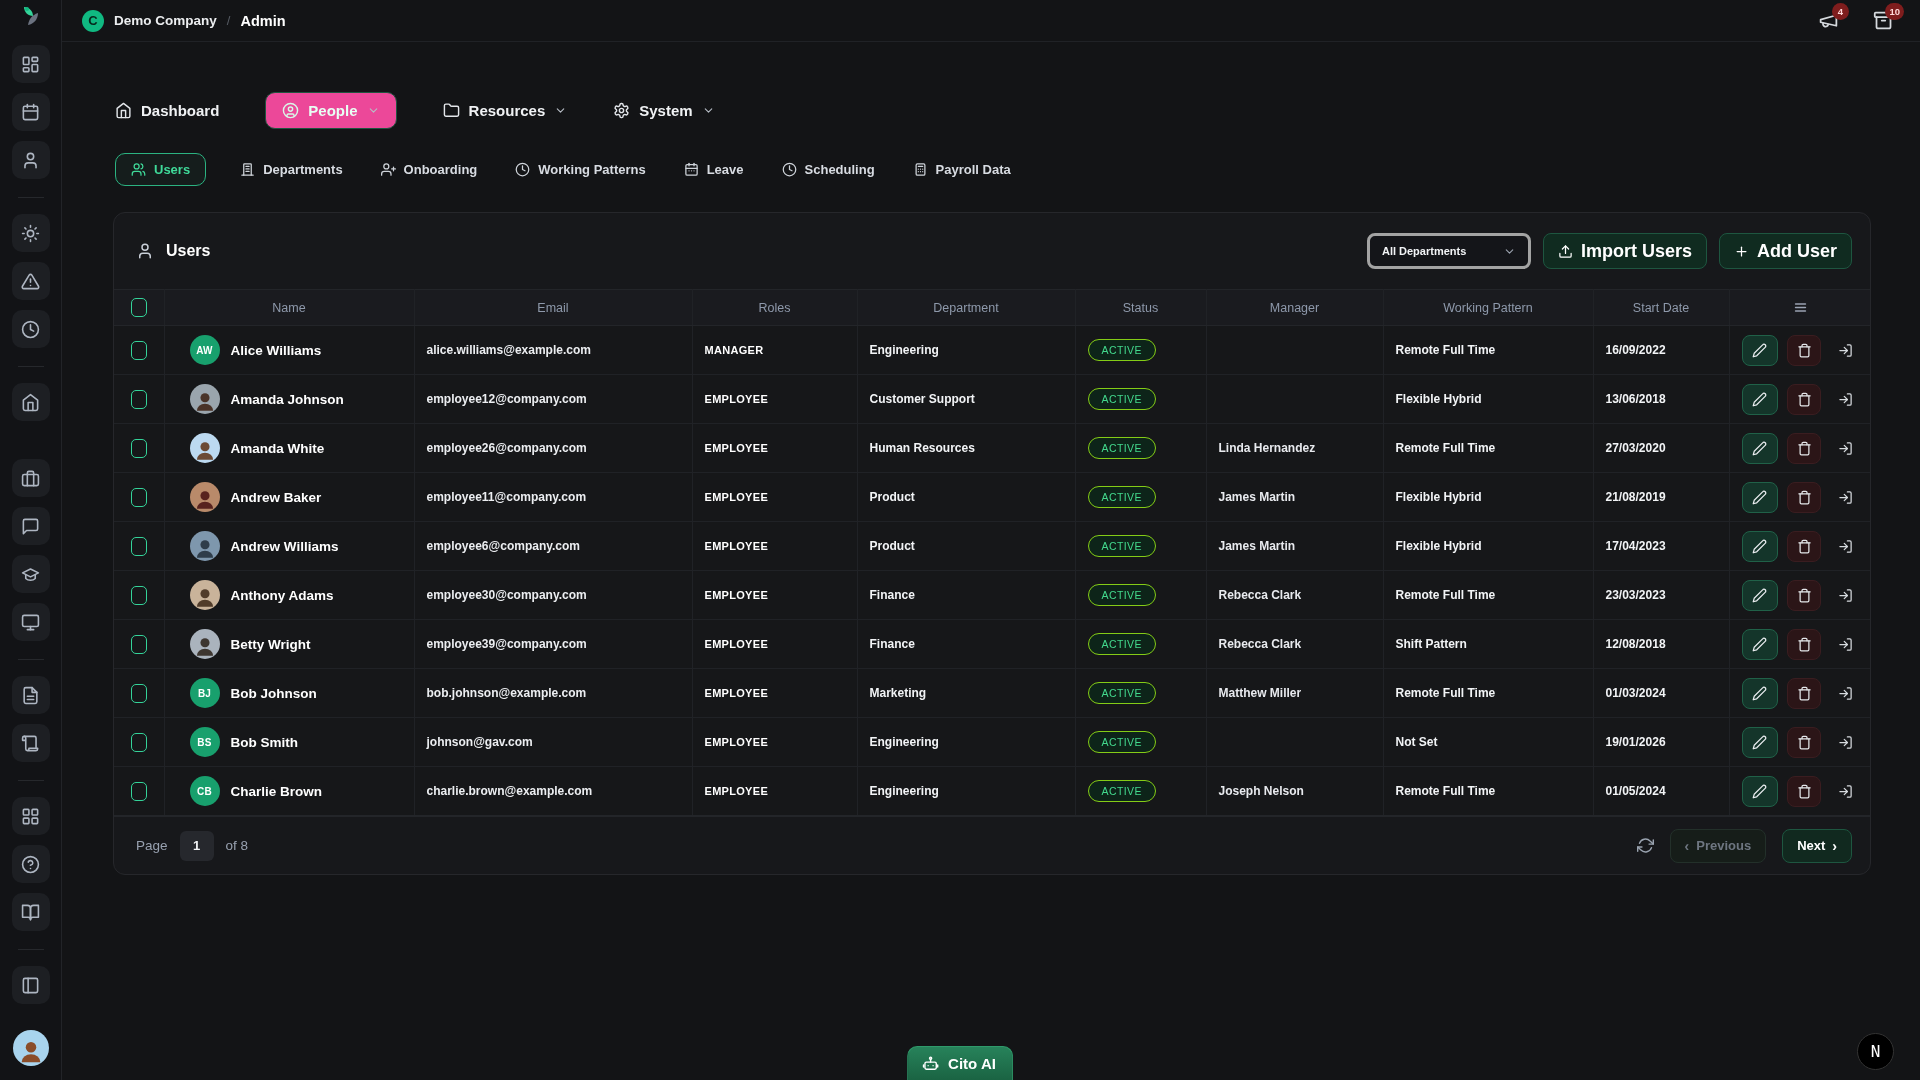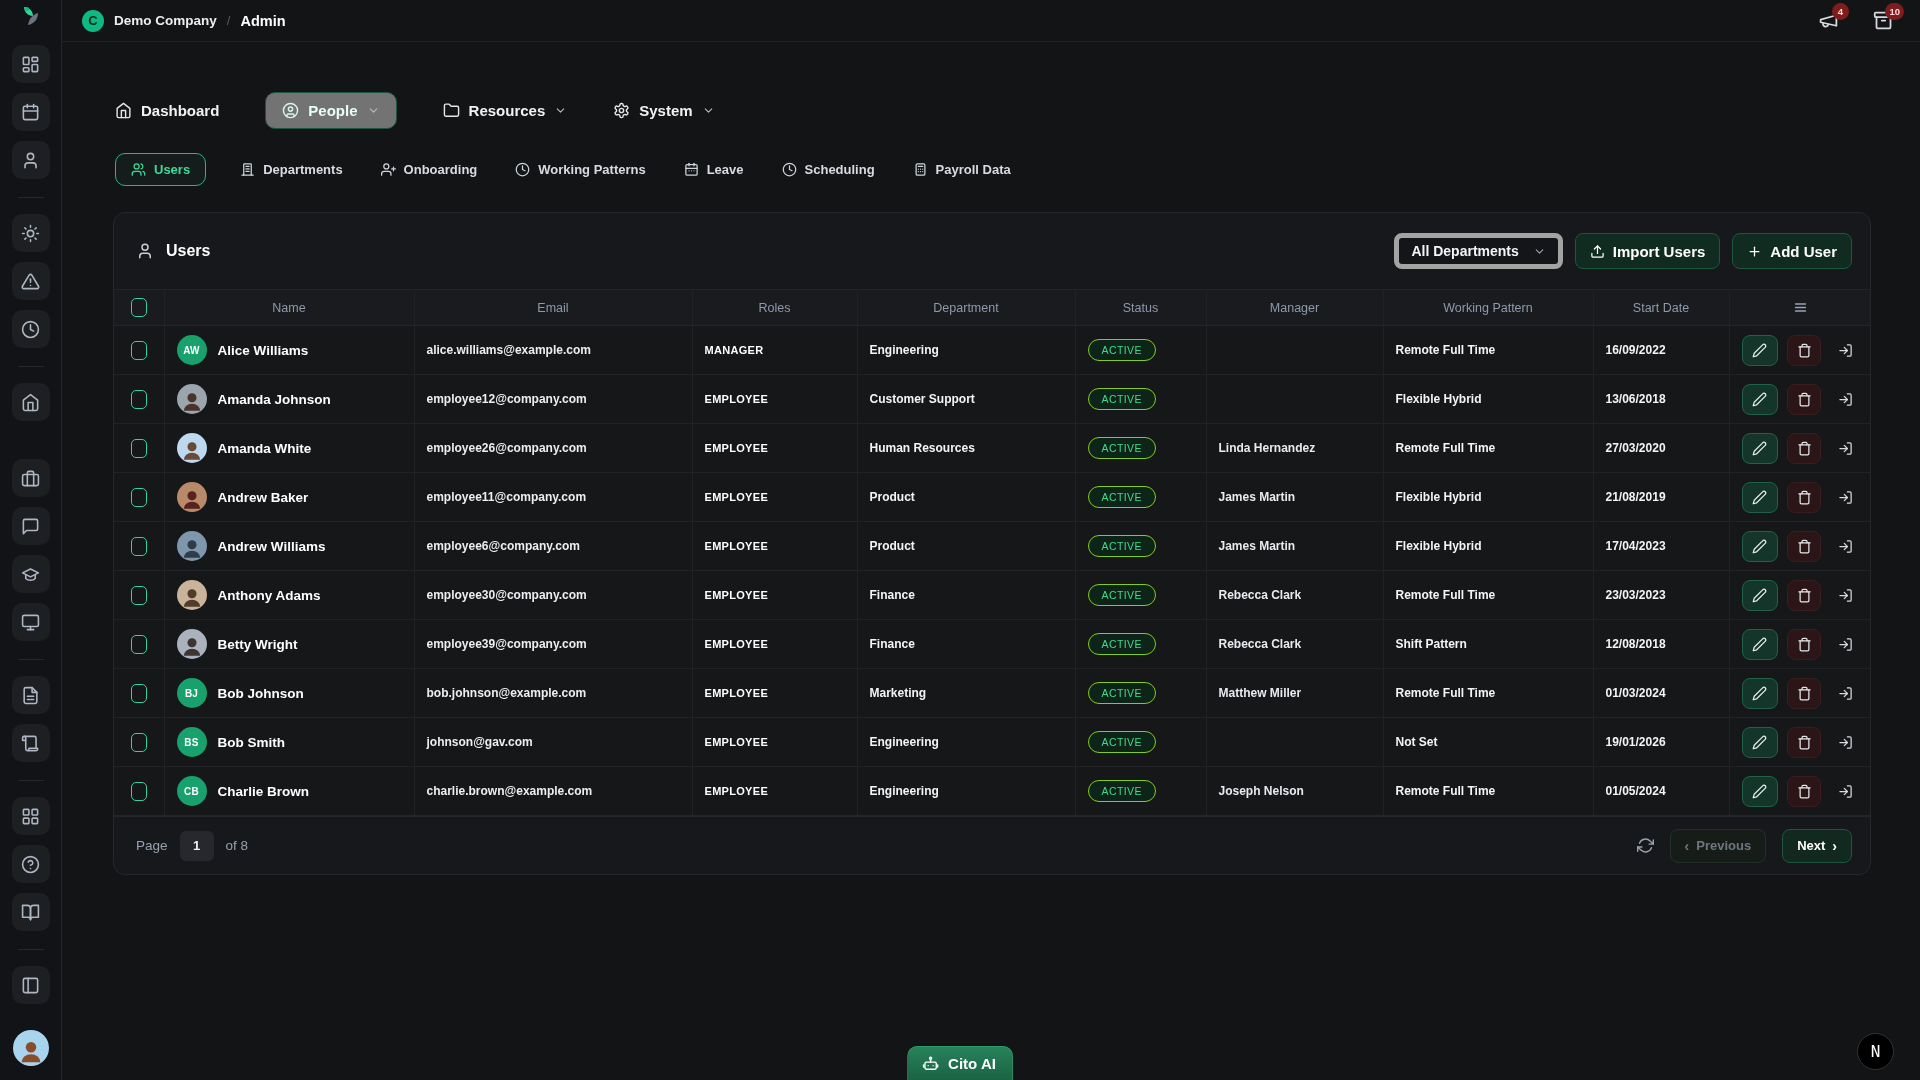--- a/index.html
+++ b/index.html
@@ -59,21 +59,21 @@
   }
 
   
   .main { position:absolute; left:62px; top:34px; right:0; }
 
   .nav-row { display:flex; align-items:center; gap:46px; padding:58px 0 0 53px; }
   .nav-item { display:flex; align-items:center; gap:9px; color:#f0f2f4; font-size:15px; font-weight:bold; cursor:pointer; }
   .nav-item svg { width:17px; height:17px; color:#e3e6ea; }
   .nav-item .chev { width:13px; height:13px; color:#b7bdc6; }
   .nav-pill {
-    background:#737373; border:1px solid #1e553f; border-radius:10px;
+    background:#ec4899; border:1px solid #1e553f; border-radius:10px;
     padding:9px 16px; color:#e8fff4;
   }
   .nav-pill svg { color:#d9f7e8; }
 
   .subtab-row { display:flex; align-items:center; gap:30px; padding:24px 0 0 53px; }
   .subtab { display:flex; align-items:center; gap:8px; color:#d8dce2; font-size:13px; font-weight:bold; cursor:pointer; padding:8px 4px; }
   .subtab svg { width:15px; height:15px; color:#cfd4da; }
   .subtab-active {
     color:#3fd999; border:1px solid #2bb381; border-radius:10px;
     background:rgba(52,211,153,0.05); padding:8px 15px;
@@ -95,29 +95,29 @@
     width:246px; height:36px; background:#202227; border-radius:8px;
     display:flex; align-items:center; padding:0 12px; gap:8px;
   }
   .searchbox svg { width:15px; height:15px; color:#9ca3af; }
   .searchbox input {
     background:transparent; border:none; outline:none; color:#e5e7eb;
     font-size:12.5px; width:100%; font-family:"Liberation Sans", sans-serif;
   }
   .searchbox input::placeholder { color:#6f7682; }
   .dept-select {
-    height:36px; min-width:164px; background:#141519; border:5px solid #a3a3a3; border-radius:8px;
+    height:36px; min-width:164px; background:#141519; border:3px solid #a3a3a3; border-radius:8px;
     display:flex; align-items:center; justify-content:space-between; padding:0 12px; gap:14px;
-    color:#f2f4f6; font-size:14px; font-weight:bold; cursor:pointer;
+    color:#f2f4f6; font-size:11px; font-weight:bold; cursor:pointer;
   }
   .dept-select svg { width:13px; height:13px; color:#9ca3af; }
   .btn-green {
     height:36px; background:#102b20; border:1px solid #1e5640; border-radius:8px;
     display:flex; align-items:center; gap:8px; padding:0 14px;
-    color:#ffffff; font-size:15px; font-weight:bold; cursor:pointer;
+    color:#ffffff; font-size:18px; font-weight:bold; cursor:pointer;
   }
   .btn-green svg { width:15px; height:15px; color:#ffffff; }
 
   
   table { border-collapse:collapse; table-layout:fixed; width:1758px; }
   thead th {
     height:36px; background:#1a1b1f; border-top:1px solid #232529; border-bottom:1px solid #232529;
     color:#8e99ab; font-size:12.5px; font-weight:normal; text-align:center; padding:0 12px;
   }
   th, td { border-right:1px solid #202226; }
@@ -125,21 +125,21 @@
   tbody td { height:49px; border-bottom:1px solid #202226; padding:0 12px; background:#161719; }
   tbody tr:last-child td { border-bottom:1px solid #232529; }
   .cb {
     width:16px; height:19px; border:1.5px solid #34d399; border-radius:5px;
     display:inline-block; vertical-align:middle; cursor:pointer; background:transparent;
   }
   .th-cb, .td-cb { text-align:center; }
   .namecell { display:flex; align-items:center; gap:11px; }
   .avatar {
     width:30px; height:30px; border-radius:50%; flex:0 0 30px;
-    display:flex; align-items:center; justify-content:center; overflow:hidden;
+    display:flex; align-items:center; justify-content:center; overflow:hidden;margin-left:13px;
   }
   .av-init { background:#18a06d; color:#ffffff; font-size:10px; font-weight:bold; letter-spacing:.2px; }
   .av-photo { align-items:flex-end; }
   .av-photo svg { width:26px; height:26px; }
   .nm { font-size:13.5px; font-weight:bold; color:#ffffff; white-space:nowrap; }
   .td-email { font-size:12px; font-weight:bold; color:#eceef1; }
   .td-role { font-size:11px; font-weight:bold; color:#ffffff; letter-spacing:.3px; }
   .td-plain { font-size:12px; font-weight:bold; color:#f2f4f6; }
   .td-mgr { font-size:12px; font-weight:bold; color:#e8eaee; }
   .badge-active {

